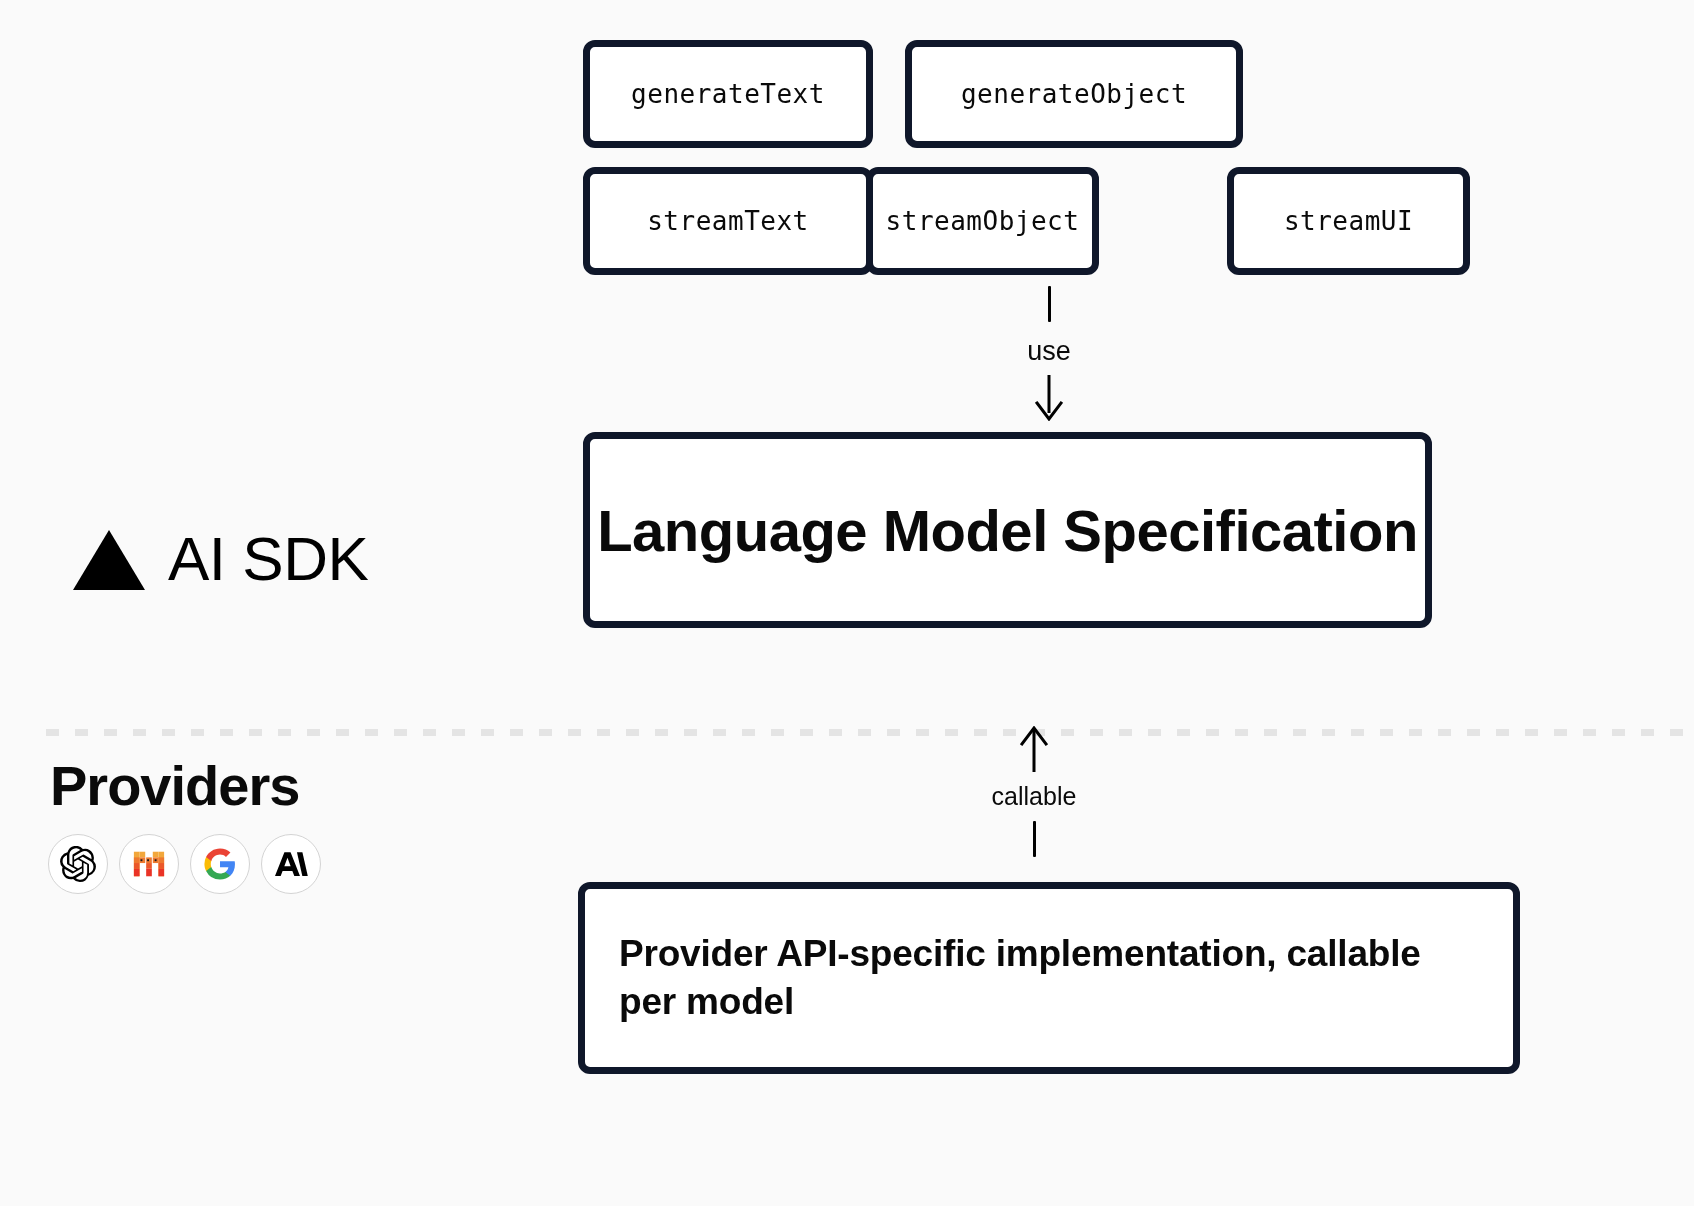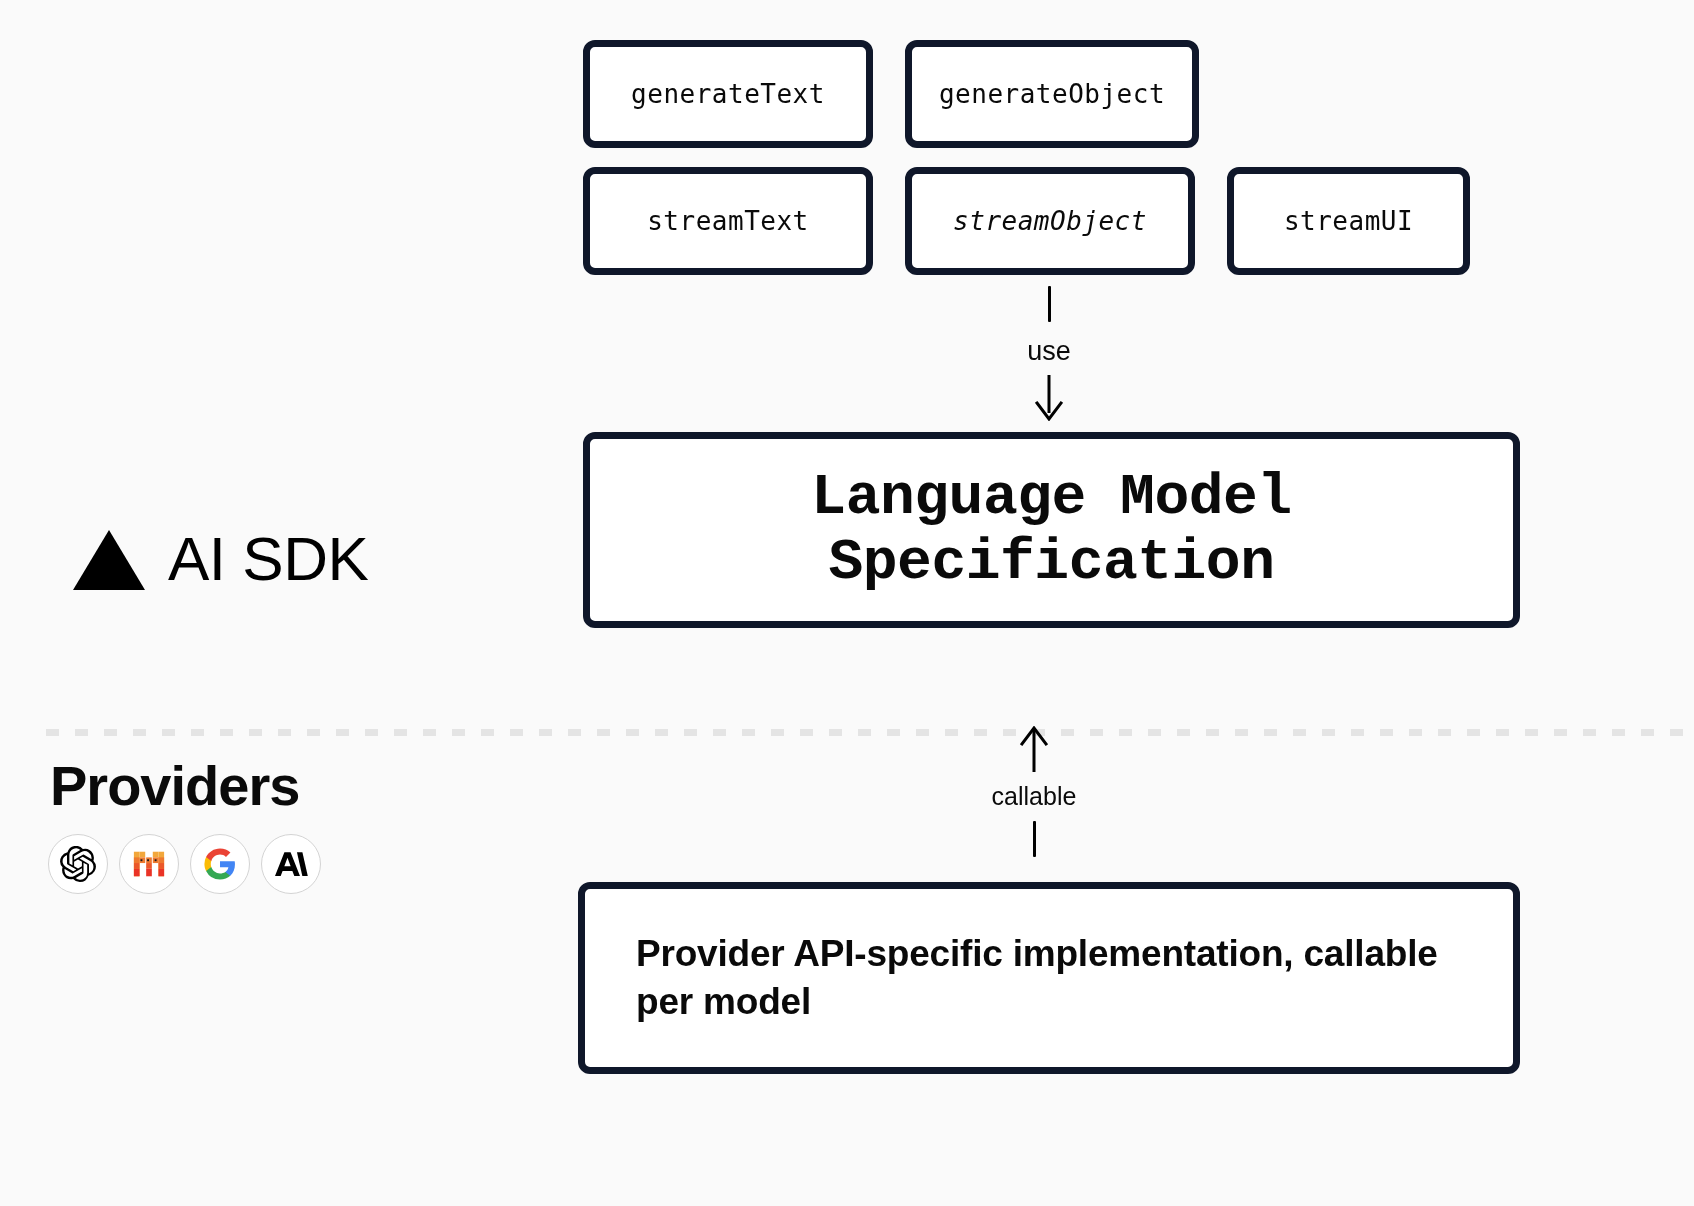--- a/index.html
+++ b/index.html
@@ -41,23 +41,23 @@
   }
   .api-box .api-label {
     font-family: "DejaVu Sans Mono", "Liberation Mono", monospace;
     font-size: 26px;
     letter-spacing: 0.5px;
     color: #0a0a0a;
     white-space: nowrap;
   }
 
   #box-generateText   { left: 583px;  top: 40px;  width: 290px; }
-  #box-generateObject { left: 905px;  top: 40px;  width: 294px; }
+  #box-generateObject { left: 905px;  top: 40px;  width: 338px; }
   #box-streamText     { left: 583px;  top: 167px; width: 290px; }
-  #box-streamObject   { left: 905px;  top: 167px; width: 290px; font-style: italic; }
+  #box-streamObject   { left: 866px;  top: 167px; width: 233px; }
   #box-streamUI       { left: 1227px; top: 167px; width: 243px; }
 
   
   .connector {
     position: absolute;
     display: flex;
     flex-direction: column;
     align-items: center;
     width: 200px;
   }
@@ -84,43 +84,42 @@
     left: 934px;
     top: 726px;
   }
   #connector-implement .conn-label { margin: 12px 0 12px; font-size: 25px; }
   #connector-implement .conn-bar { height: 36px; }
 
   
   #box-spec {
     left: 583px;
     top: 432px;
-    width: 937px;
+    width: 849px;
     height: 196px;
     justify-content: center;
     border-radius: 12px;
-    font-family: Liberation Mono, monospace;
   }
   #box-spec .spec-label {
     font-size: 58px;
     font-weight: bold;
     letter-spacing: -0.5px;
     color: #0a0a0a;
     text-align: center;
   }
 
   
   #box-impl {
     left: 578px;
     top: 882px;
     width: 942px;
     height: 192px;
     align-items: center;
     border-radius: 12px;
-    padding: 0 51px;
+    padding: 0 34px;
   }
   #box-impl .impl-label {
     font-size: 37px;
     font-weight: bold;
     line-height: 1.3;
     letter-spacing: -0.2px;
     color: #0a0a0a;
   }
 
   

